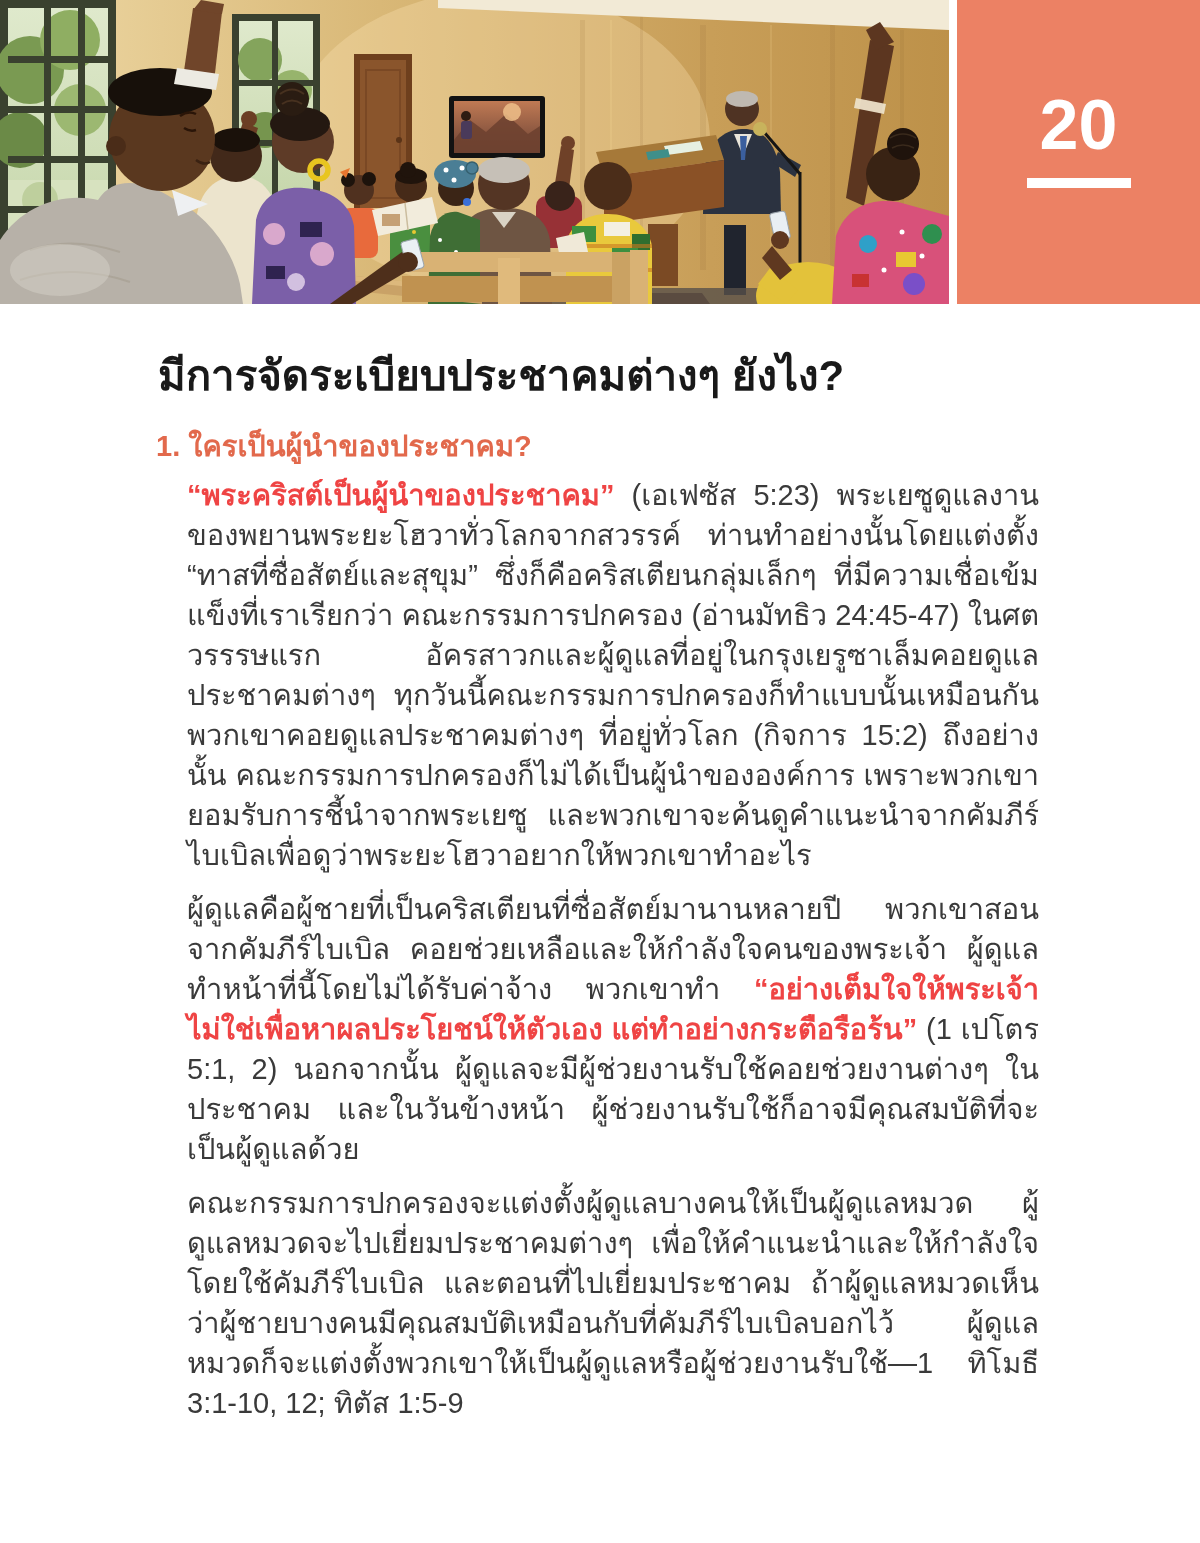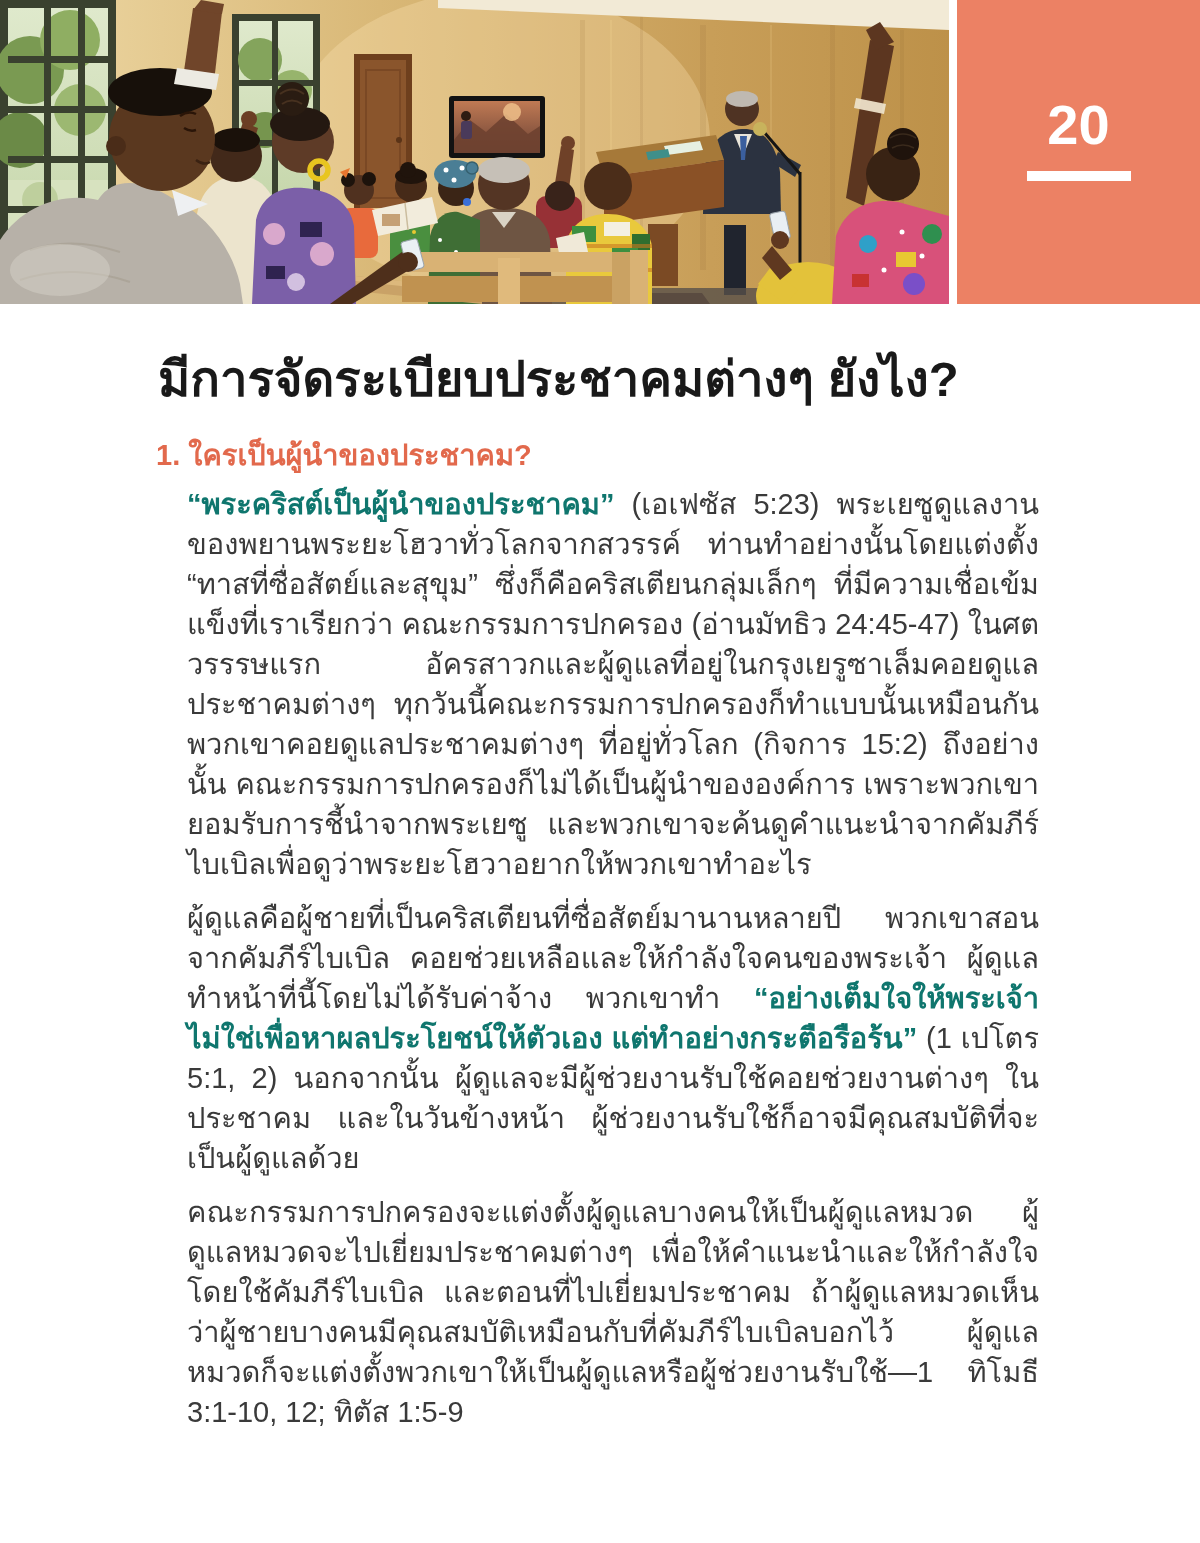--- a/index.html
+++ b/index.html
@@ -5,30 +5,30 @@
   html,body{margin:0;padding:0;background:#ffffff;}
   body{width:1200px;font-family:"Liberation Sans","DejaVu Sans",sans-serif;}
   .page{width:1200px;height:1543px;position:relative;background:#fff;overflow:hidden;}
 
   
   .hero{display:flex;gap:8px;height:304px;}
   .hero-photo{width:949px;height:304px;overflow:hidden;background:#d8c08a;flex:0 0 auto;}
   .hero-photo svg{display:block;}
   .badge{flex:1;height:304px;background:var(--badge-bg,#ec8164);
          display:flex;flex-direction:column;align-items:center;justify-content:center;}
-  .badge-number{color:#fff;font-size:56px;font-weight:bold;line-height:1;margin-top:-26px;}
+  .badge-number{color:#fff;font-size:70px;font-weight:bold;line-height:1;margin-top:-26px;}
   .badge-underline{width:104px;height:10px;background:#fff;margin-top:18px;}
 
   
   .content{padding:46px 157px 40px 152px;}
-  h1.page-title{font-size:49px;line-height:1.22;color:var(--title-color,#191919);
+  h1.page-title{font-size:42px;line-height:1.22;color:var(--title-color,#191919);
       font-weight:bold;margin:0 0 20px 6px;letter-spacing:0;}
   .body-text{font-size:29px;line-height:40px;color:var(--body-color,#3a3a3a);
       text-align:justify;margin:0 0 14px 31px;}
-  .body-text b{font-weight:bold;color:#0f766e;}
+  .body-text b{font-weight:bold;color:#ef4444;}
   .intro{margin-bottom:6px;}
   h2.section-heading{font-size:29px;line-height:38px;color:var(--heading-color,#e2694c);
       font-weight:bold;margin:26px 0 10px 0;}
   section{margin:4px;}
 </style>
 </head>
 <body>
 
 <div class="page">
 

